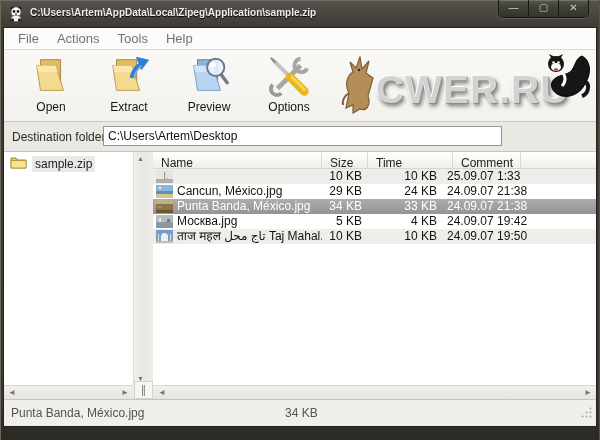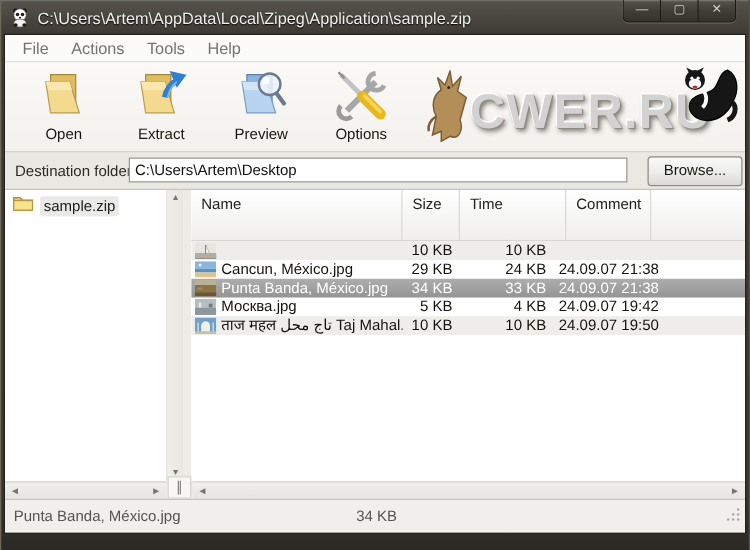--- a/index.html
+++ b/index.html
@@ -7,22 +7,22 @@
     width:600px;height:440px;overflow:hidden;position:relative;
     font-family:"Liberation Sans","DejaVu Sans",sans-serif;
     background:#2e2c25;
   }
   
   #window{position:absolute;inset:0;
     background:linear-gradient(180deg,#55534b 0%,#3e3c35 6%,#383630 90%,#2b2923 100%);
     box-shadow:inset 1px 0 0 #6e685a, inset -1px 0 0 #55514a, inset 0 1px 0 #6f6e66;}
   .titlebar{position:absolute;left:0;top:0;right:0;height:28px;}
   .app-icon{position:absolute;left:8px;top:6px;width:16px;height:16px;}
-  .title-text{position:absolute;left:30px;top:7px;font-size:13px;color:#f0efec;
-    white-space:nowrap;text-shadow:0 1px 1px #000;}
+  .title-text{position:absolute;left:30px;top:7px;font-size:10px;color:#f0efec;
+    white-space:nowrap;text-shadow:0 1px 1px #000;font-weight:bold;}
   .win-controls{position:absolute;right:11px;top:0;display:flex;
     border:1px solid #191813;border-top:none;border-radius:0 0 5px 5px;
     box-shadow:0 1px 0 rgba(255,255,255,.15);}
   .win-btn{width:29px;height:17px;text-align:center;line-height:16px;font-size:10px;
     color:#cfcec9;background:linear-gradient(#57564e,#403f38 45%,#34332c);
     border-right:1px solid #191813;box-shadow:inset 0 1px 0 rgba(255,255,255,.18);cursor:default;}
   .win-btn:last-child{border-right:none;border-radius:0 0 4px 0;}
   .win-btn:first-child{border-radius:0 0 0 4px;}
   
   #client{position:absolute;left:4px;top:28px;width:592px;height:398px;background:#f7f6f2;
@@ -58,21 +58,21 @@
   .tree{position:absolute;left:0;top:0;width:129px;height:233px;background:#fff;overflow:hidden;}
   .tree-item{position:absolute;left:6px;top:3px;display:flex;align-items:center;gap:5px;cursor:default;}
   .tree-label{font-size:12px;color:#21201b;background:#e9e9e7;padding:1px 3px;border-radius:2px;}
   .tree-vscroll{position:absolute;left:129px;top:0;width:14px;height:233px;
     background:linear-gradient(90deg,#efeeeb,#e7e6e2);border-left:1px solid #dddcd8;box-sizing:border-box;}
   .vs-arrow{position:absolute;left:0;width:13px;text-align:center;font-size:7px;color:#76756f;cursor:default;}
   .vs-up{top:3px;} .vs-down{bottom:3px;}
   .splitter{position:absolute;left:143px;top:0;width:6px;height:233px;background:#edebe6;cursor:col-resize;}
   
   .list{position:absolute;left:149px;top:0;width:443px;height:233px;background:#fff;overflow:hidden;}
-  .list-header{display:flex;height:41px;background:linear-gradient(#ffffff,#efeeec);
+  .list-header{display:flex;height:17px;background:linear-gradient(#ffffff,#efeeec);
     border-bottom:1px solid #d7d5d1;box-sizing:border-box;}
   .hcell{font-size:12px;color:#22211b;line-height:23px;padding-left:8px;
     border-right:1px solid #dbd9d5;box-sizing:border-box;white-space:nowrap;overflow:hidden;cursor:default;}
   .w-name{width:169px;} .w-size{width:46px;} .w-comp{width:75px;} .w-time{width:85px;} .w-comment{width:68px;}
   .lrow{display:flex;height:15px;font-size:12px;line-height:15px;color:#14130e;cursor:default;}
   .lrow:nth-child(even){background:#eeedea;}
   .lrow.selected{background:linear-gradient(#adadad,#949494);color:#fff;}
   .c-name{width:169px;display:flex;align-items:center;padding-left:3px;gap:4px;
     box-sizing:border-box;white-space:nowrap;overflow:hidden;}
   .c-size{width:46px;text-align:right;padding-right:6px;box-sizing:border-box;}
@@ -211,21 +211,20 @@
             <path d="M24 20 C28 24 28 30 24 34" fill="none" stroke="#fdfdfd" stroke-width="3"></path>
             <path d="M48 30 C52 34 50 42 44 44" fill="none" stroke="#161616" stroke-width="4"></path>
           </svg>
         </span>
       </div>
     </div>
 
     <div class="destbar">
       <span class="dest-label">Destination folder:</span>
       <input class="dest-input" type="text" value="C:\Users\Artem\Desktop" style="">
-      <div class="browse-btn">Browse...</div>
     </div>
 
     <div class="main">
 
       <div class="tree">
         <div class="tree-item">
           <span>
             <svg width="17" height="14" viewBox="0 0 17 14">
               <path d="M1 3 h5 l2 2 h8 v8 H1z" fill="#ecc95e" stroke="#a8883c"></path>
               <path d="M1 5.5 h15 v7.5 H1z" fill="#f9e38c" stroke="#b89a45"></path>
@@ -257,20 +256,21 @@
                 <rect width="17" height="13" fill="#e6e6df"></rect>
                   <rect y="9" width="17" height="4" fill="#aeae a2" fill-opacity="0.9"></rect>
                 <rect y="9" width="17" height="4" fill="#aeaea2"></rect>
                 <path d="M8.5 2 L11.5 8.5 L8.5 8.5 Z" fill="#fff" stroke="#8a8a84" stroke-width="0.4"></path>
                 <line x1="8.5" y1="2" x2="8.5" y2="9" stroke="#5a5a54" stroke-width="0.5"></line>
               </svg>
             </span>
           </div>
           <div class="c-size">10 KB</div>
           <div class="c-comp">10 KB</div>
+          <div class="c-time">25.09.07 1:33</div>
           <div class="c-comment"></div>
         </div>
 
         <div class="lrow">
           <div class="c-name">
             <span class="thumb">
               <svg width="17" height="13" viewBox="0 0 17 13">
                 <rect width="17" height="6" fill="#8ab6dc"></rect>
                   <rect y="6" width="17" height="3" fill="#5c92b6"></rect>
                 <rect y="9" width="17" height="4" fill="#dcc48e"></rect>

